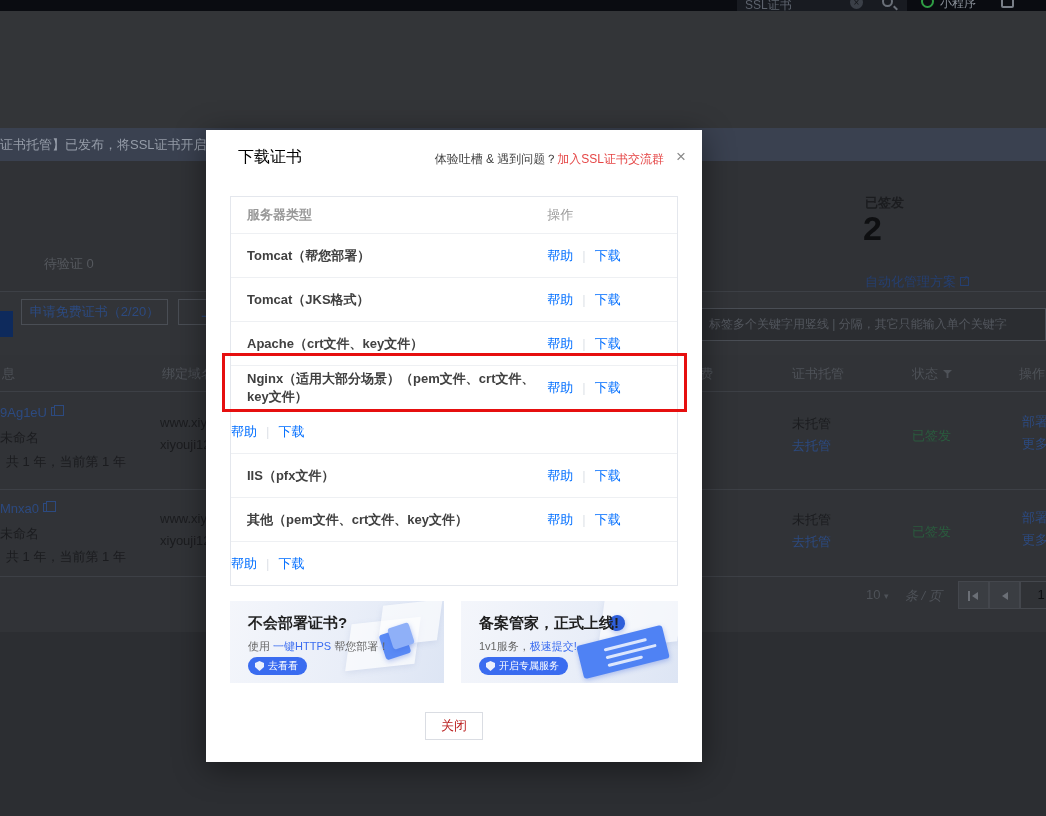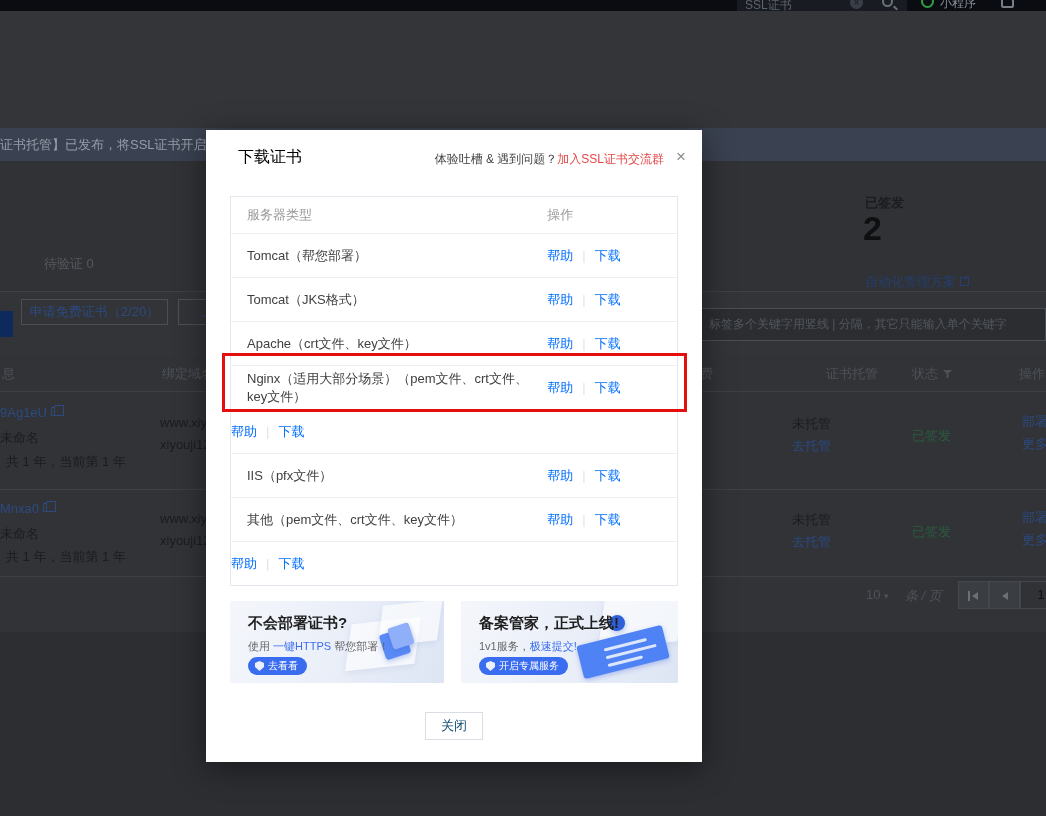--- a/index.html
+++ b/index.html
@@ -49,38 +49,38 @@
   
   .modal { position:absolute; left:206px; top:130px; width:496px; height:632px; background:#ffffff; box-shadow:0 6px 30px rgba(0,0,0,.45); z-index:5; }
   .m-title { position:absolute; left:32px; top:17px; font-size:16px; font-weight:normal; color:#000; }
   .m-feedback { position:absolute; right:38px; top:21px; font-size:12px; color:#444; white-space:nowrap; }
   .m-feedback .red { color:#e54545; }
   .m-close { position:absolute; right:16px; top:19px; font-size:17px; color:#8a8a8a; line-height:16px; cursor:pointer; }
 
   .m-table { position:absolute; left:24px; top:66px; width:448px; border:1px solid #e4e7ed; }
   .m-thead { display:flex; height:36px; align-items:center; color:#999; font-size:13px; }
   .m-row { display:flex; height:44px; align-items:center; border-top:1px solid #eef0f3; font-size:13px; }
-  .m-col-type { padding-left:16px; width:317px; color:#404040; }
+  .m-col-type { padding-left:16px; width:317px; color:#404040;font-weight:bold; }
   .m-col-act { width:130px; display:flex; align-items:center; }
   .m-link { color:#006eff; cursor:pointer; }
   .m-sep { color:#dfe3e8; margin:0 9px; }
 
   .annotation-box { position:absolute; left:16px; top:223px; width:465px; height:59px; border:3px solid #e60f0f; z-index:9; pointer-events:none; }
 
   .promo { position:absolute; top:471px; height:82px; background:linear-gradient(105deg,#f4f6fb 0%,#e9eef8 55%,#dde5f4 100%); overflow:hidden; }
   .promo-title { position:absolute; left:18px; top:13px; font-size:15px; font-weight:bold; color:#1f1f1f; }
   .promo-desc { position:absolute; left:18px; top:38px; font-size:11px; color:#666; white-space:nowrap; }
   .promo-desc .blue { color:#3a6cf0; }
   .promo-btn { position:absolute; left:18px; top:56px; height:18px; background:#3a6cf0; border-radius:9px; color:#fff; font-size:10px; line-height:18px; padding:0 9px 0 20px; cursor:pointer; }
   .promo-btn .shield { position:absolute; left:7px; top:4px; width:9px; height:10px; background:#fff; clip-path:polygon(50% 0,100% 20%,100% 60%,50% 100%,0 60%,0 20%); opacity:.9; }
   .illu-panel { position:absolute; background:#fff; opacity:.65; transform:skewY(-14deg) rotate(8deg); box-shadow:0 2px 6px rgba(120,140,190,.25); }
   .illu-blue { position:absolute; background:#5a8af5; border-radius:3px; transform:rotate(-18deg); box-shadow:0 2px 5px rgba(60,100,220,.35); }
   .illu-dash { position:absolute; height:3px; background:rgba(255,255,255,.8); border-radius:2px; }
 
-  .m-close-btn { position:absolute; left:219px; top:582px; width:58px; height:28px; border:1px solid #dadde3; background:#fff; color:#0c4a6e; font-size:13px; line-height:26px; text-align:center; cursor:pointer; }
+  .m-close-btn { position:absolute; left:219px; top:582px; width:58px; height:28px; border:1px solid #dadde3; background:#fff; color:#b91c1c; font-size:13px; line-height:26px; text-align:center; cursor:pointer; }
 </style>
 </head>
 <body>
 
 <div id="stage">
 
   <div class="topbar">
     <div class="tb-search">SSL证书</div>
     <div class="tb-clear">×</div>
     <div class="tb-mag"></div>
@@ -104,21 +104,21 @@
     <div class="btn-primary-cut"></div>
     <button class="btn-outline" style="left:21px; width:147px;">申请免费证书（2/20）</button>
     <button class="btn-outline" style="left:178px; width:60px;">上</button>
     <div class="bg-filter">标签多个关键字用竖线 | 分隔，其它只能输入单个关键字</div>
   </div>
 
   <div class="bg-table">
     <div class="bg-th" style="left:2px;">息</div>
     <div class="bg-th" style="left:162px;">绑定域名</div>
     <div class="bg-th" style="left:700px;">费</div>
-    <div class="bg-th" style="left:792px;margin-left:34px;">证书托管</div>
+    <div class="bg-th" style="left:792px;">证书托管</div>
     <div class="bg-th" style="left:912px;"><span>状态</span><span class="funnel"></span></div>
     <div class="bg-th" style="left:1019px;">操作</div>
     <div class="bg-hline" style="top:36px;"></div>
 
     <div>
       <div class="bg-cell bg-link" style="left:0; top:50px;"><span>9Ag1eU</span><span class="copy-ico"></span></div>
       <div class="bg-cell bg-dark" style="left:0; top:74px;">未命名</div>
       <div class="bg-cell bg-dark" style="left:6px; top:98px;">共 1 年，当前第 1 年</div>
       <div class="bg-cell bg-dark" style="left:160px; top:60px;">www.xiyo</div>
       <div class="bg-cell bg-dark" style="left:160px; top:82px;">xiyouji12</div>

